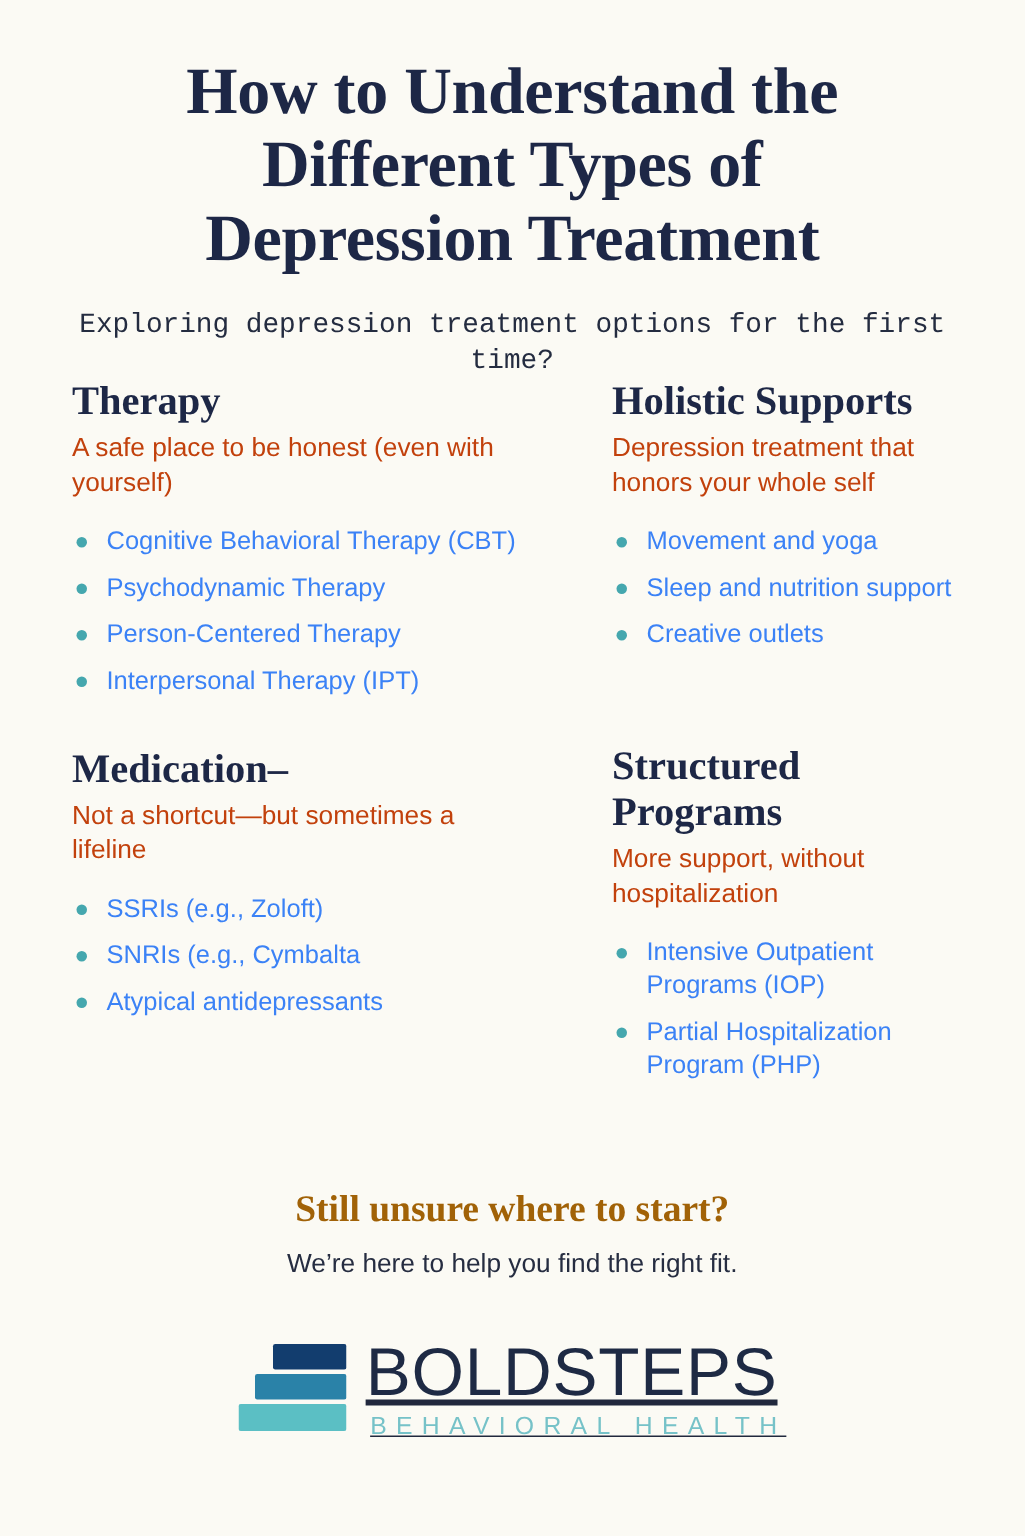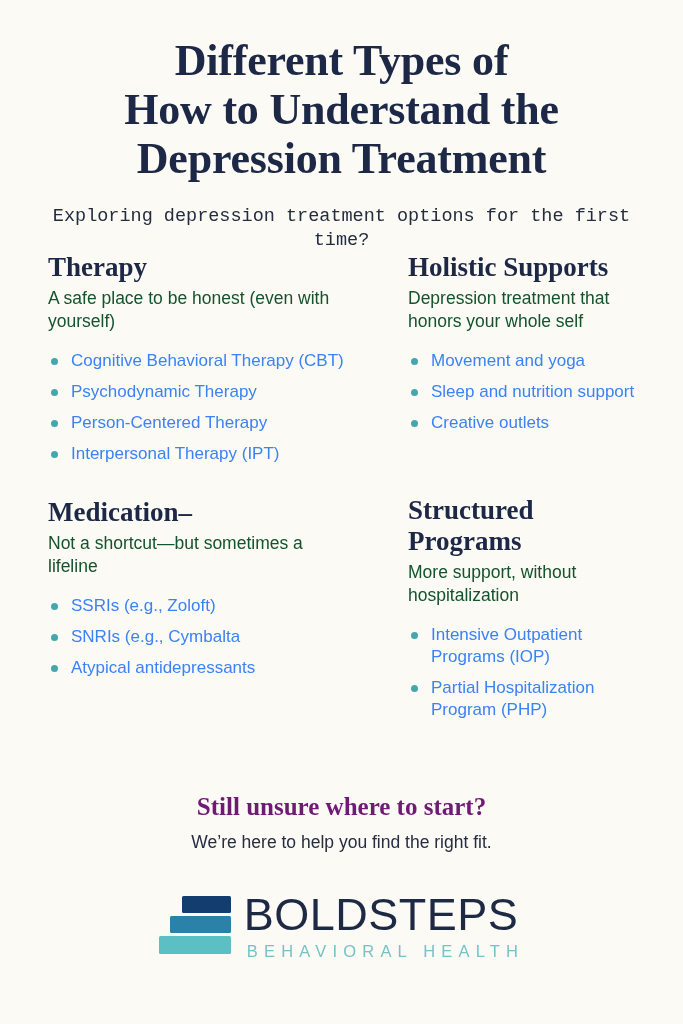--- a/index.html
+++ b/index.html
@@ -73,21 +73,21 @@
     font-family: "Liberation Serif", serif;
     font-weight: bold;
     font-size: 27px;
     line-height: 31px;
     color: #1d2746;
     margin: 0 0 4px 0;
   }
   .section-desc {
     font-size: 17.5px;
     line-height: 23px;
-    color: #14532d;
+    color: #c2410c;
     margin: 0;
     max-width: 290px;
   }
   .bullets {
     list-style: none;
     margin: 17px 0 0 0;
     padding: 0;
   }
   .bullets li {
     position: relative;
@@ -119,21 +119,21 @@
     top: 792px;
     left: 0;
     width: 683px;
     text-align: center;
   }
   .cta-title {
     font-family: "Liberation Serif", serif;
     font-weight: bold;
     font-size: 25px;
     line-height: 30px;
-    color: #701a75;
+    color: #a16207;
     margin: 0;
   }
   .cta-sub {
     font-size: 17.5px;
     line-height: 24px;
     color: #262d41;
     margin: 8px 0 0 0;
   }
 
   
@@ -143,20 +143,21 @@
     left: 0;
     width: 683px;
     display: flex;
     justify-content: center;
     align-items: flex-start;
   }
   .logo-inner {
     display: flex;
     align-items: flex-start;
     gap: 13px;
+    text-decoration: underline;
   }
   .logo-mark {
     display: block;
     margin-top: 4px;
   }
   .logo-words {
     display: flex;
     flex-direction: column;
     align-items: stretch;
   }
@@ -177,22 +178,22 @@
     padding-left: 3px;
   }
 </style>
 </head>
 <body>
 
 <div class="poster">
 
   <div class="title-block">
     <h1 class="poster-title">
+      <span class="tl">How to Understand the</span>
       <span class="tl">Different Types of</span>
-      <span class="tl">How to Understand the</span>
       <span class="tl">Depression Treatment</span>
     </h1>
     <p class="poster-subtitle">Exploring depression treatment options for the first time?</p>
   </div>
 
   <div class="grid">
 
     <div class="section left">
       <h2 class="section-title">Therapy</h2>
       <p class="section-desc">A safe place to be honest (even with yourself)</p>

